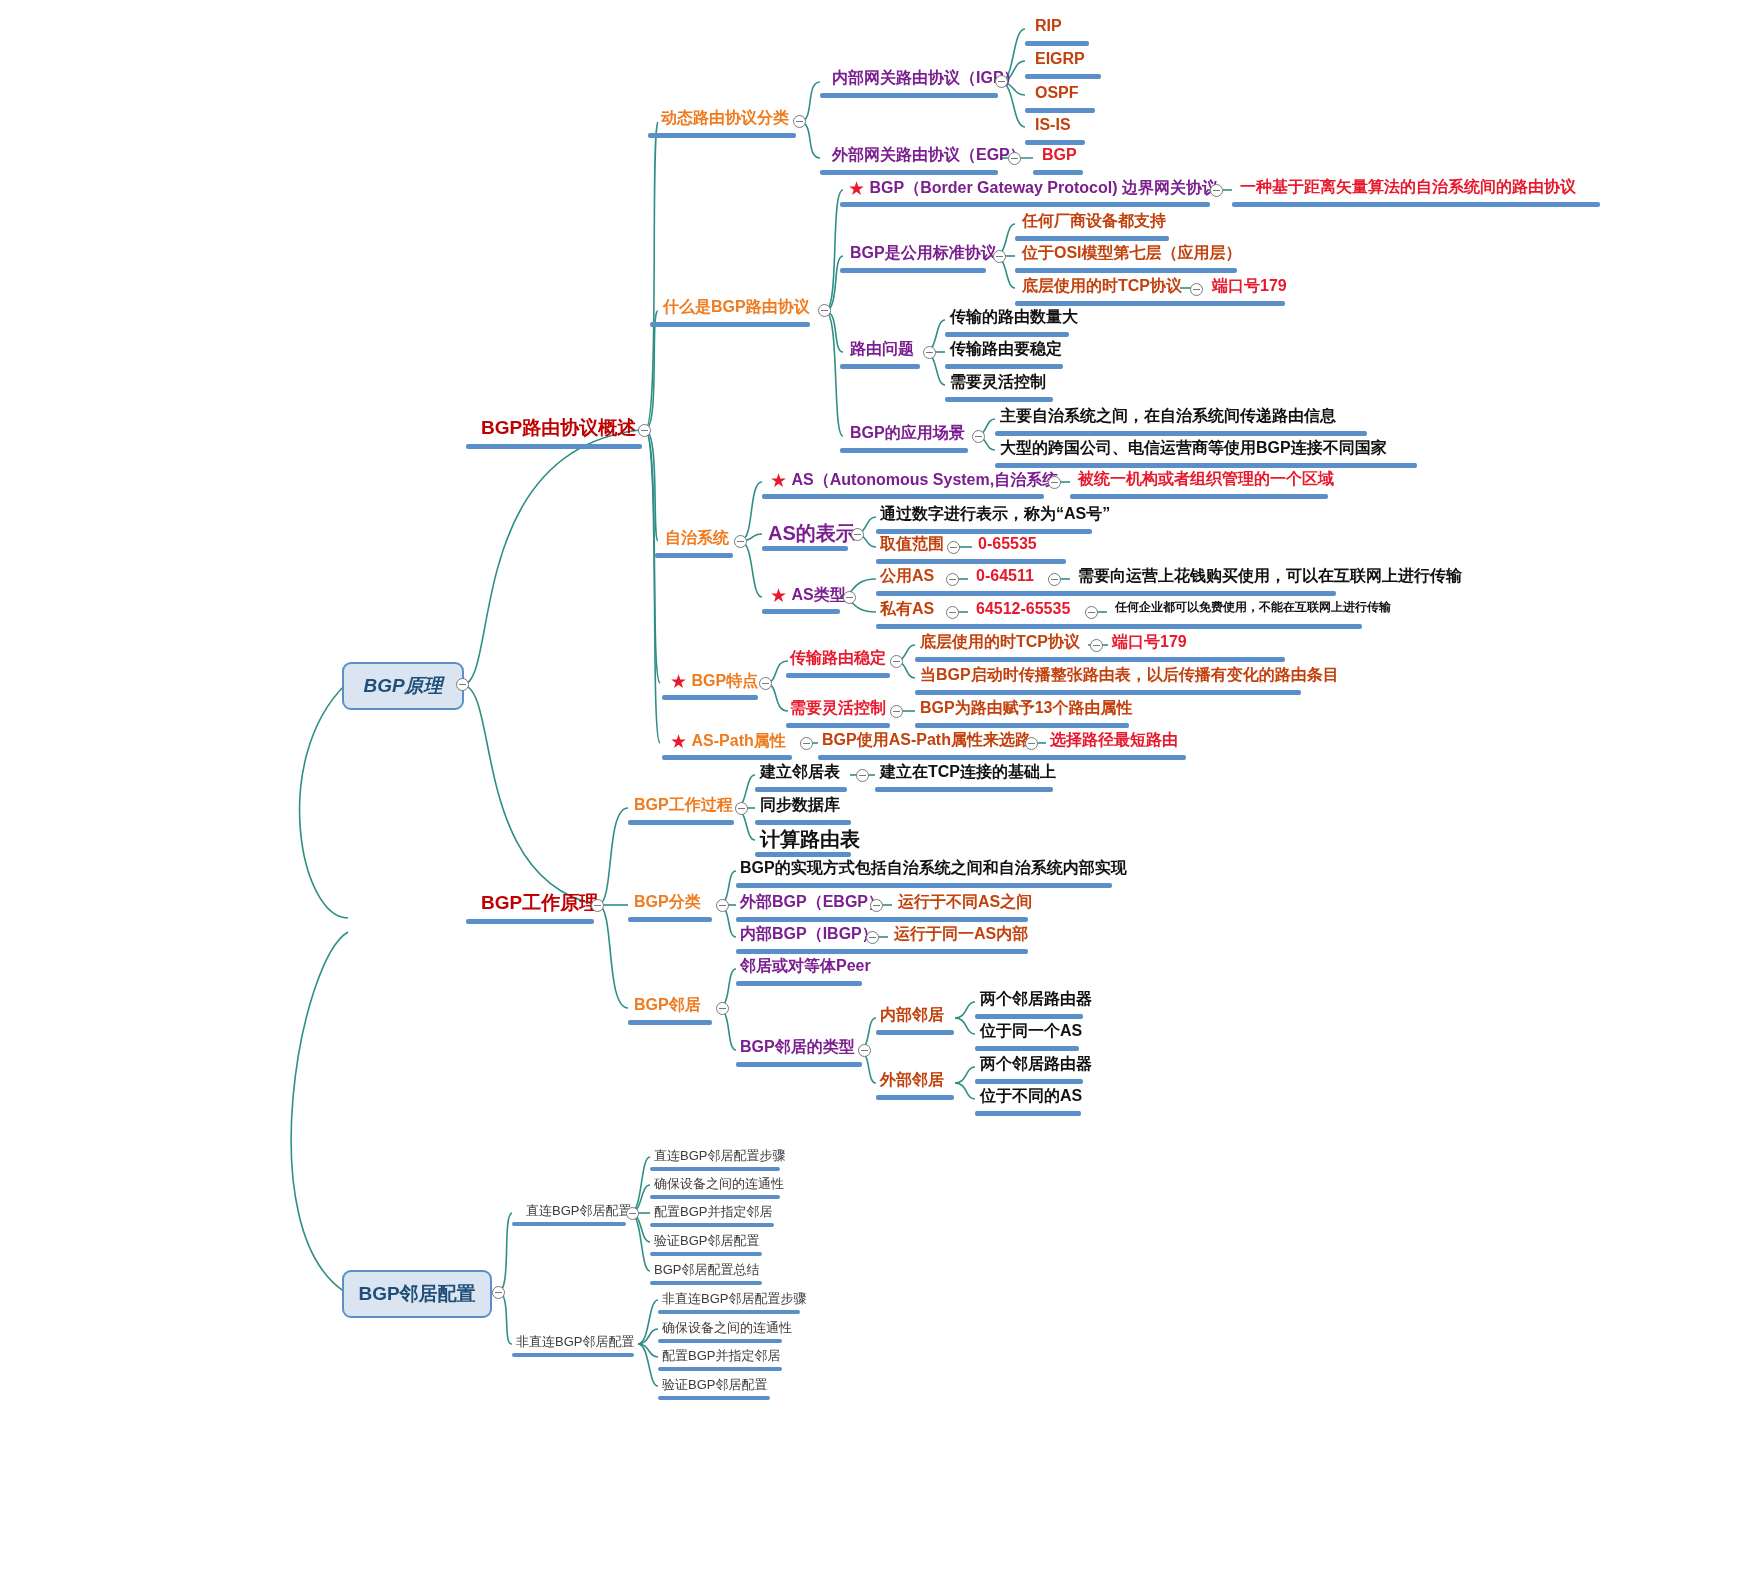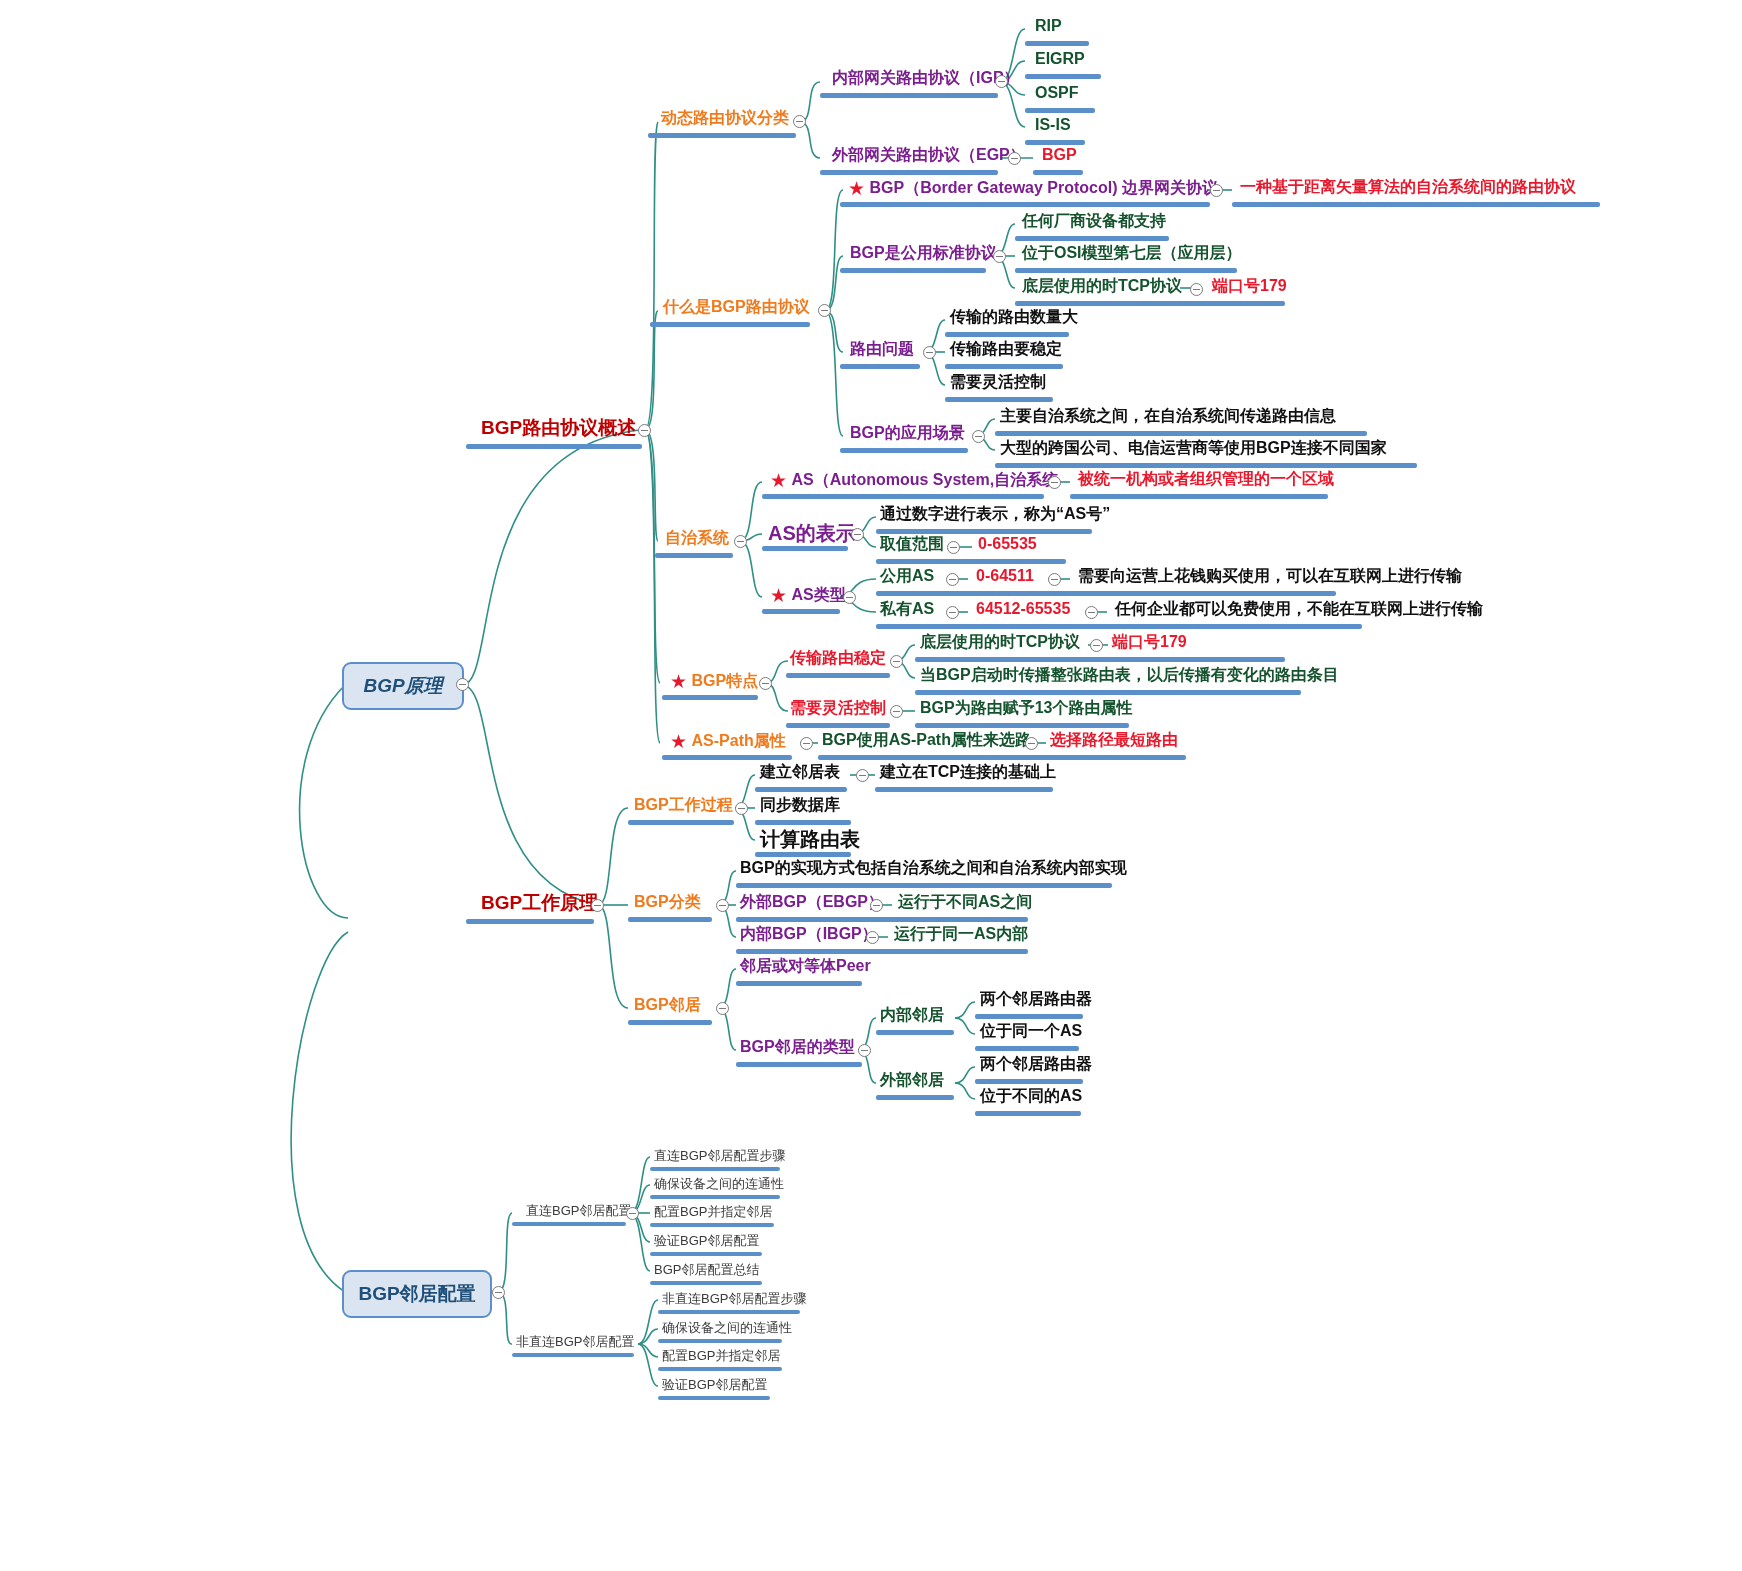--- a/index.html
+++ b/index.html
@@ -25,21 +25,21 @@
 
   
   .rootbox{position:absolute;background:#dbe5f1;border:2px solid #5b8fc9;border-radius:14px;
            display:flex;align-items:center;justify-content:center;color:#1f4e79;font-weight:bold;}
   .lvl1box{position:absolute;background:#dbe5f1;border:2px solid #5b8fc9;border-radius:9px;
            display:flex;align-items:center;justify-content:center;color:#1f4e79;font-weight:bold;}
 
   
   .c-orange{color:#ef7b1e;}
   .c-purple{color:#7b1e8f;}
-  .c-green{color:#14532d;}
+  .c-green{color:#c2410c;}
   .c-red{color:#e8192c;}
   .c-dred{color:#c00000;}
   .c-black{color:#111111;}
   .c-gray{color:#3b3b3b;}
 </style>
 </head>
 <body>
 
 <div id="canvas">
 
@@ -367,21 +367,21 @@
     <span class="txt">私有AS</span>
   </div>
   <div class="ul" style="left:876px;top:624px;width:486px;"></div>
   <div class="dot" style="left:946px;top:606px;"></div>
 
   <div class="node c-red" style="left:976px;top:601px;font-size:16px;">
     <span class="txt">64512-65535</span>
   </div>
   <div class="dot" style="left:1085px;top:606px;"></div>
 
-  <div class="node c-black" style="left:1115px;top:601px;font-size:16px;">
+  <div class="node c-black" style="left:1115px;top:601px;font-size:12px;">
     <span class="txt">任何企业都可以免费使用，不能在互联网上进行传输</span>
   </div>
 
   <div class="node" style="left:670px;top:672px;font-size:16px;text-align:right;">
     <span class="star">★</span>
     <span class="txt c-orange">BGP特点</span>
   </div>
   <div class="ul" style="left:662px;top:695px;width:96px;"></div>
   <div class="dot" style="left:759px;top:677px;"></div>
 

